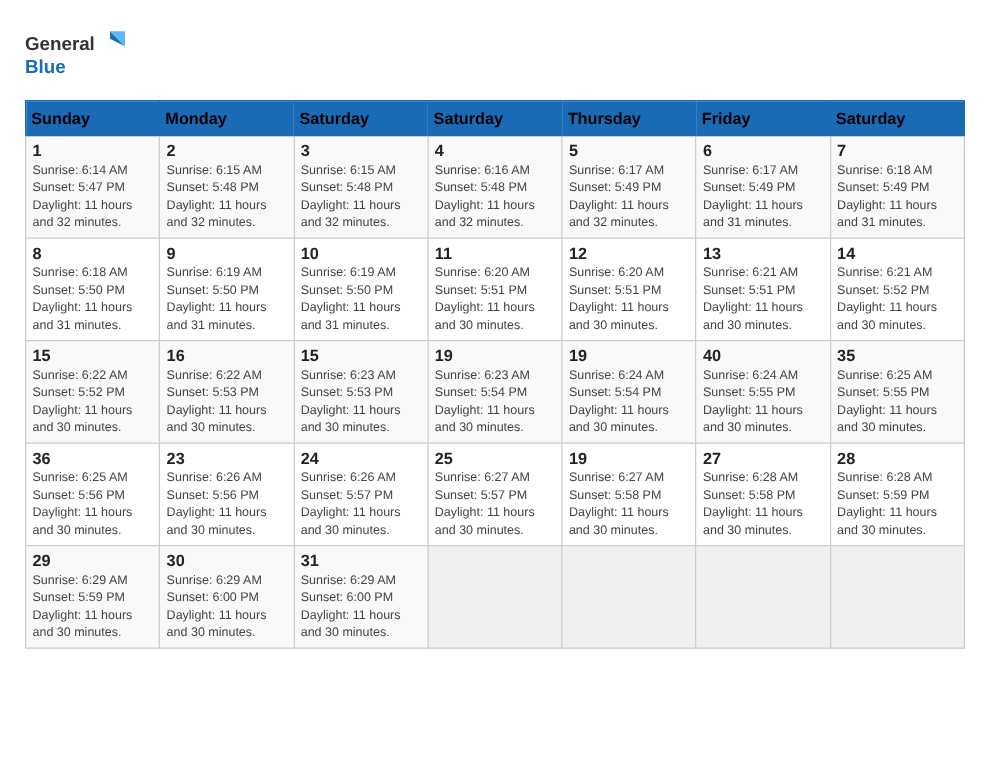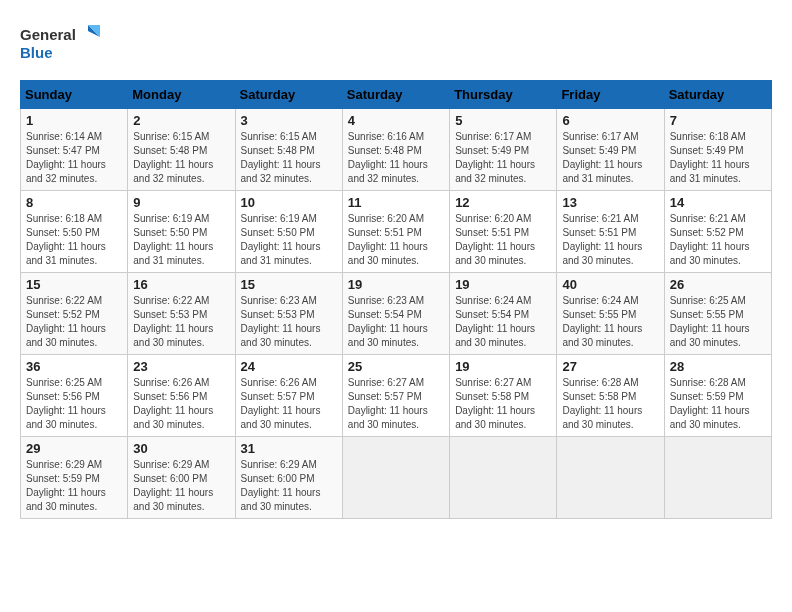--- a/index.html
+++ b/index.html
@@ -247,21 +247,21 @@
 and 30 minutes.</div>
         </td>
         <td>
           <span class="day-num">40</span>
           <div class="day-info" style="white-space: pre-line;">Sunrise: 6:24 AM
 Sunset: 5:55 PM
 Daylight: 11 hours
 and 30 minutes.</div>
         </td>
         <td>
-          <span class="day-num">26</span>
+          <span class="day-num">35</span>
           <div class="day-info" style="white-space: pre-line;">Sunrise: 6:25 AM
 Sunset: 5:55 PM
 Daylight: 11 hours
 and 30 minutes.</div>
         </td>
       </tr>
       <tr>
         <td>
           <span class="day-num">36</span>
           <div class="day-info" style="white-space: pre-line;">Sunrise: 6:25 AM

